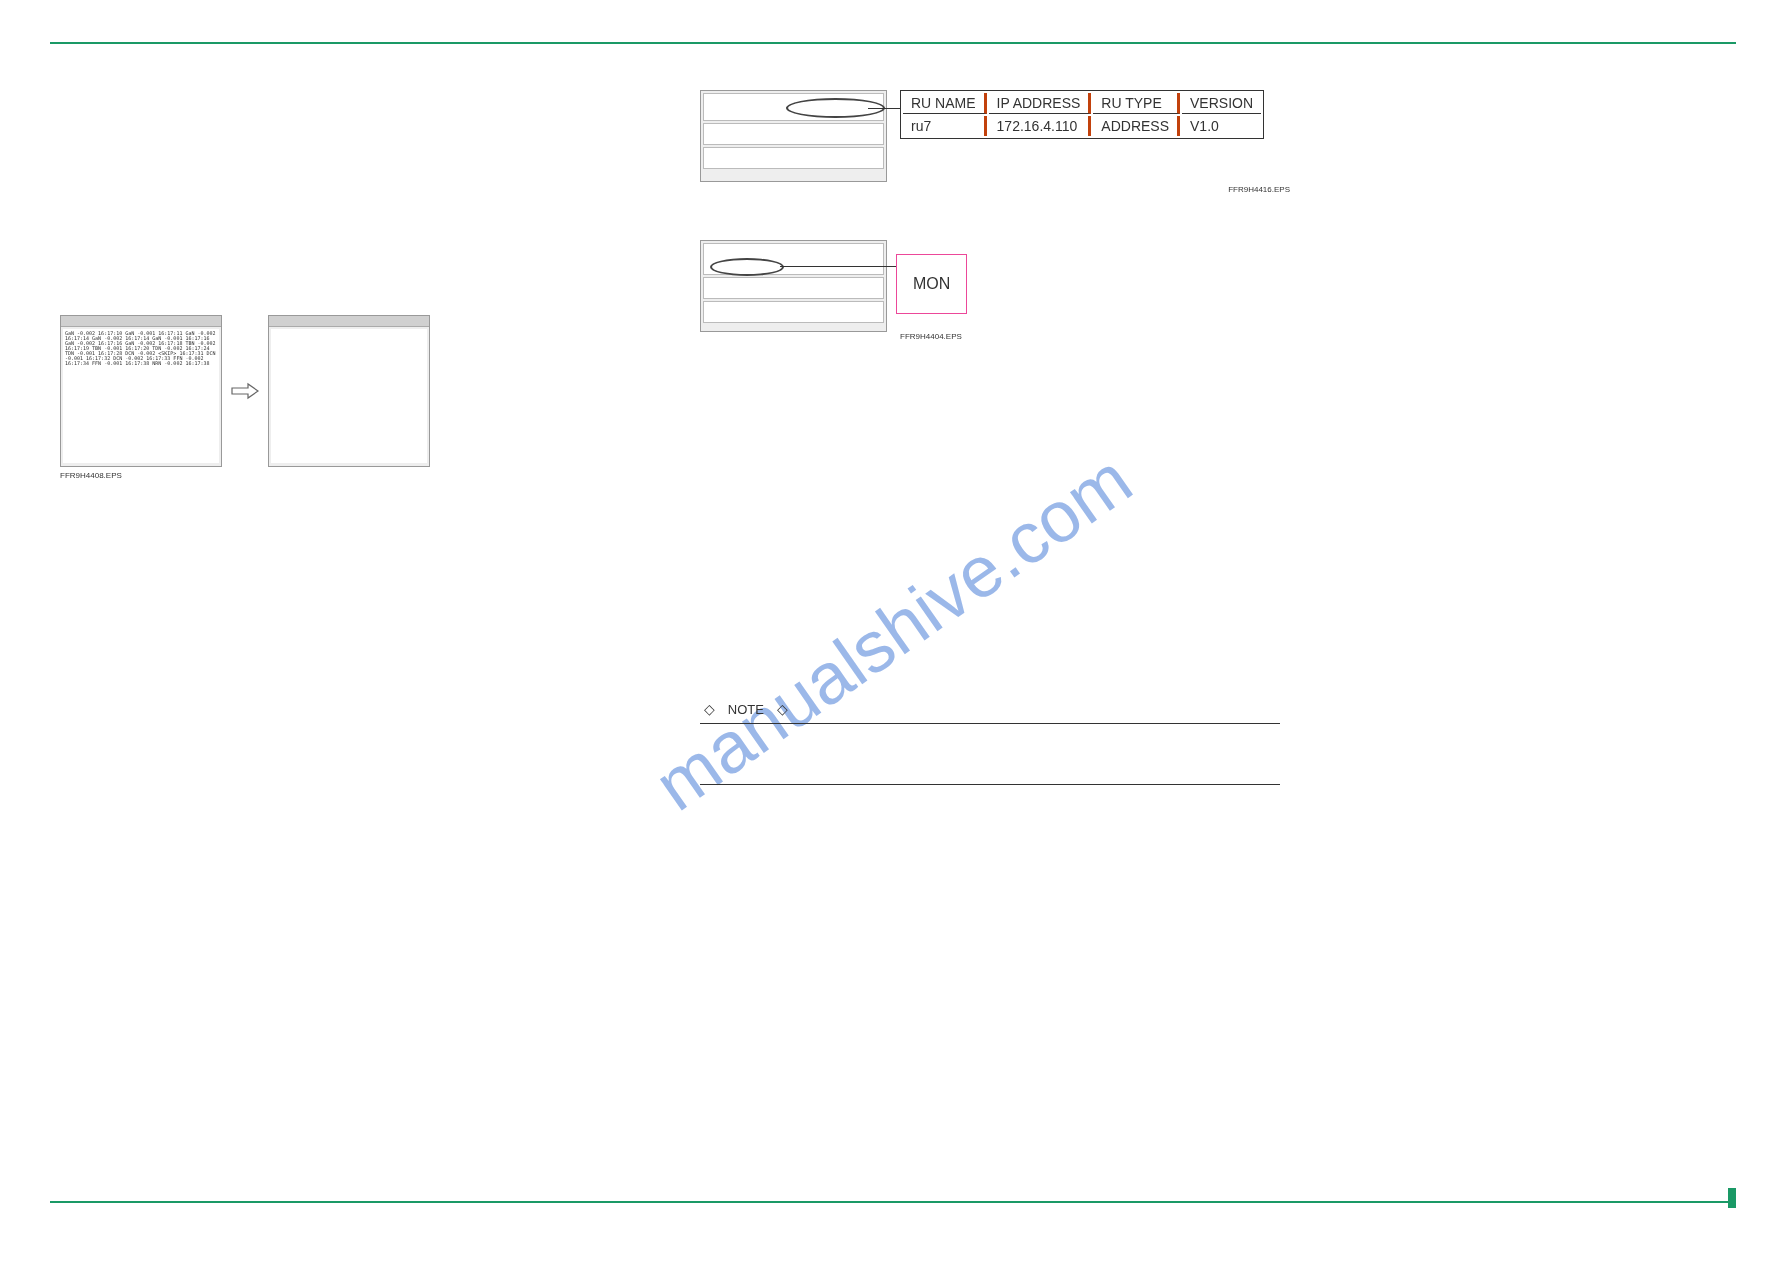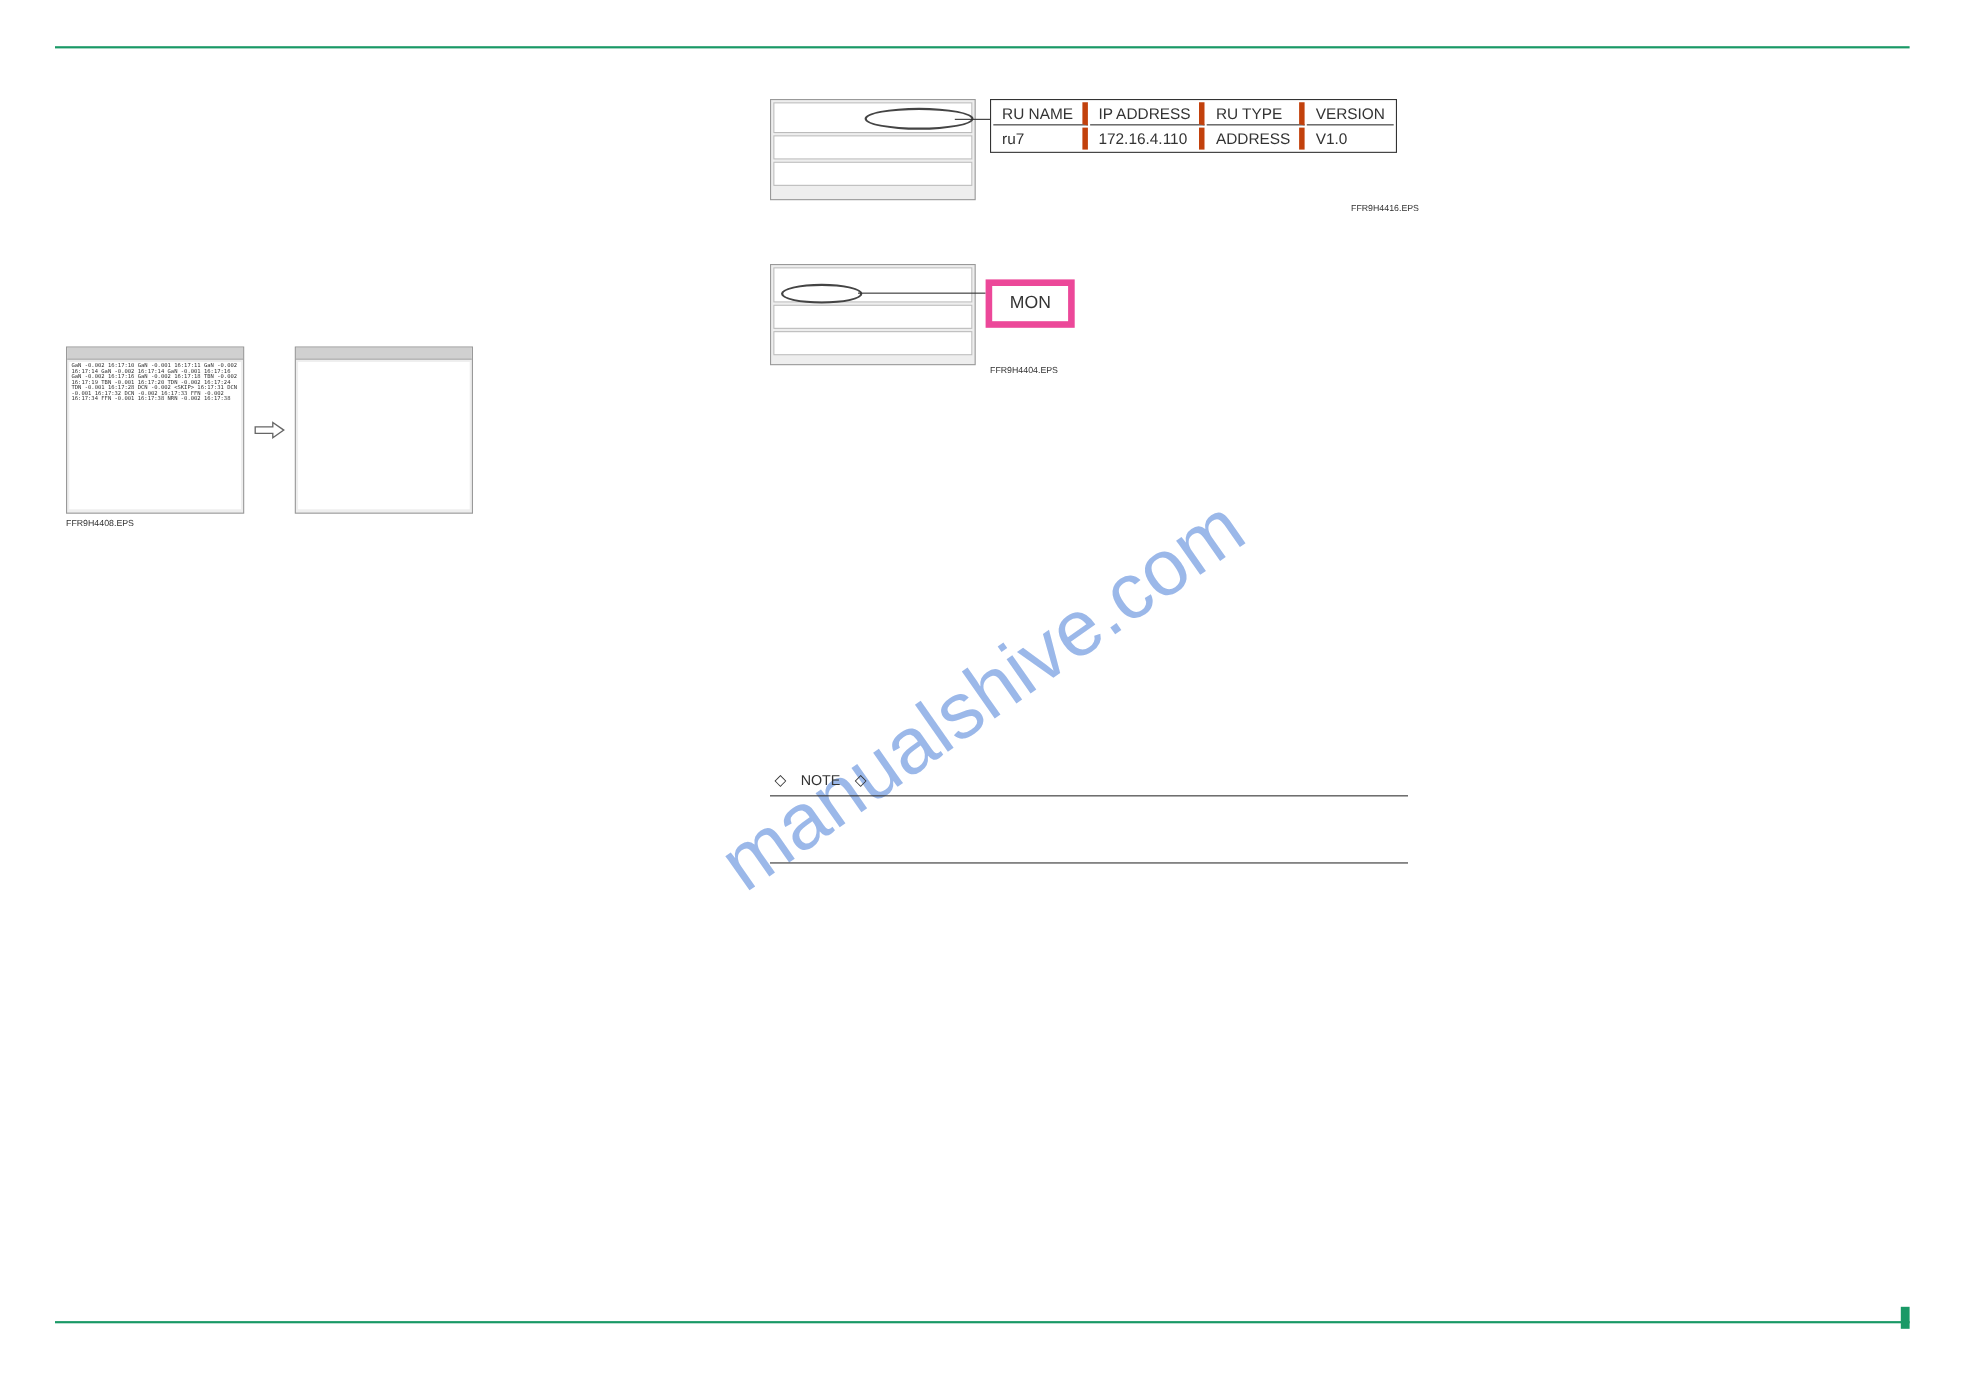--- a/index.html
+++ b/index.html
@@ -14,23 +14,23 @@
 .win .titlebar{background:#d0d0d0;height:10px;border-bottom:1px solid #aaa}
 .win .content{background:#fff;margin:2px;height:130px;font-size:5px;line-height:5px;padding:2px;overflow:hidden}
 .arrow{width:30px;height:20px;margin:0 8px;position:relative}
 .arrow svg{width:100%;height:100%}
 .caption{font-size:9px;text-align:left;margin-top:4px}
 .dlg{border:1px solid #999;background:#eee;width:185px;height:90px;position:relative}
 .dlg .section{border:1px solid #bbb;margin:2px;height:26px;background:#fff;position:relative}
 .dlg .oval{position:absolute;border:2px solid #444;border-radius:50%}
 .callout-line{position:absolute;border-top:1px solid #333}
 .info-table{position:absolute;top:0;left:200px;border:1px solid #333;font-size:14px;background:#fff}
-.info-table td{padding:2px 8px;border-right:5px solid #c2410c;white-space:nowrap}
+.info-table td{padding:2px 8px;border-right:3px solid #c2410c;white-space:nowrap}
 .info-table tr:first-child td{border-bottom:1px solid #333}
-.mon-box{position:absolute;border:6px solid #ec4899;padding:7px 16px;font-size:16px;background:#fff}
+.mon-box{position:absolute;border:1px solid #ec4899;padding:20px 16px;font-size:16px;background:#fff}
 .start-btn{position:absolute;background:#d4d4d4;border:1px solid #888;padding:4px 30px;font-size:14px;letter-spacing:3px}
 .dlg-group{position:relative;margin-bottom:20px}
 .note{position:absolute;top:610px;width:580px}
 .note-top{border-top:1px solid #333;margin-top:4px}
 .note-bot{border-top:1px solid #333;margin-top:60px}
 .note-label{display:inline-block;font-size:13px;padding:2px 6px}
 .diamond{font-size:14px;margin:0 4px}
 .img-ref{font-size:8px}
 .watermark{position:absolute;top:50%;left:50%;transform:translate(-50%,-50%) rotate(-35deg);font-size:72px;color:#4b7fd8;opacity:.55;pointer-events:none;font-family:Arial}
 .winlog{font-family:monospace;font-size:4px;line-height:5px;color:#333}

